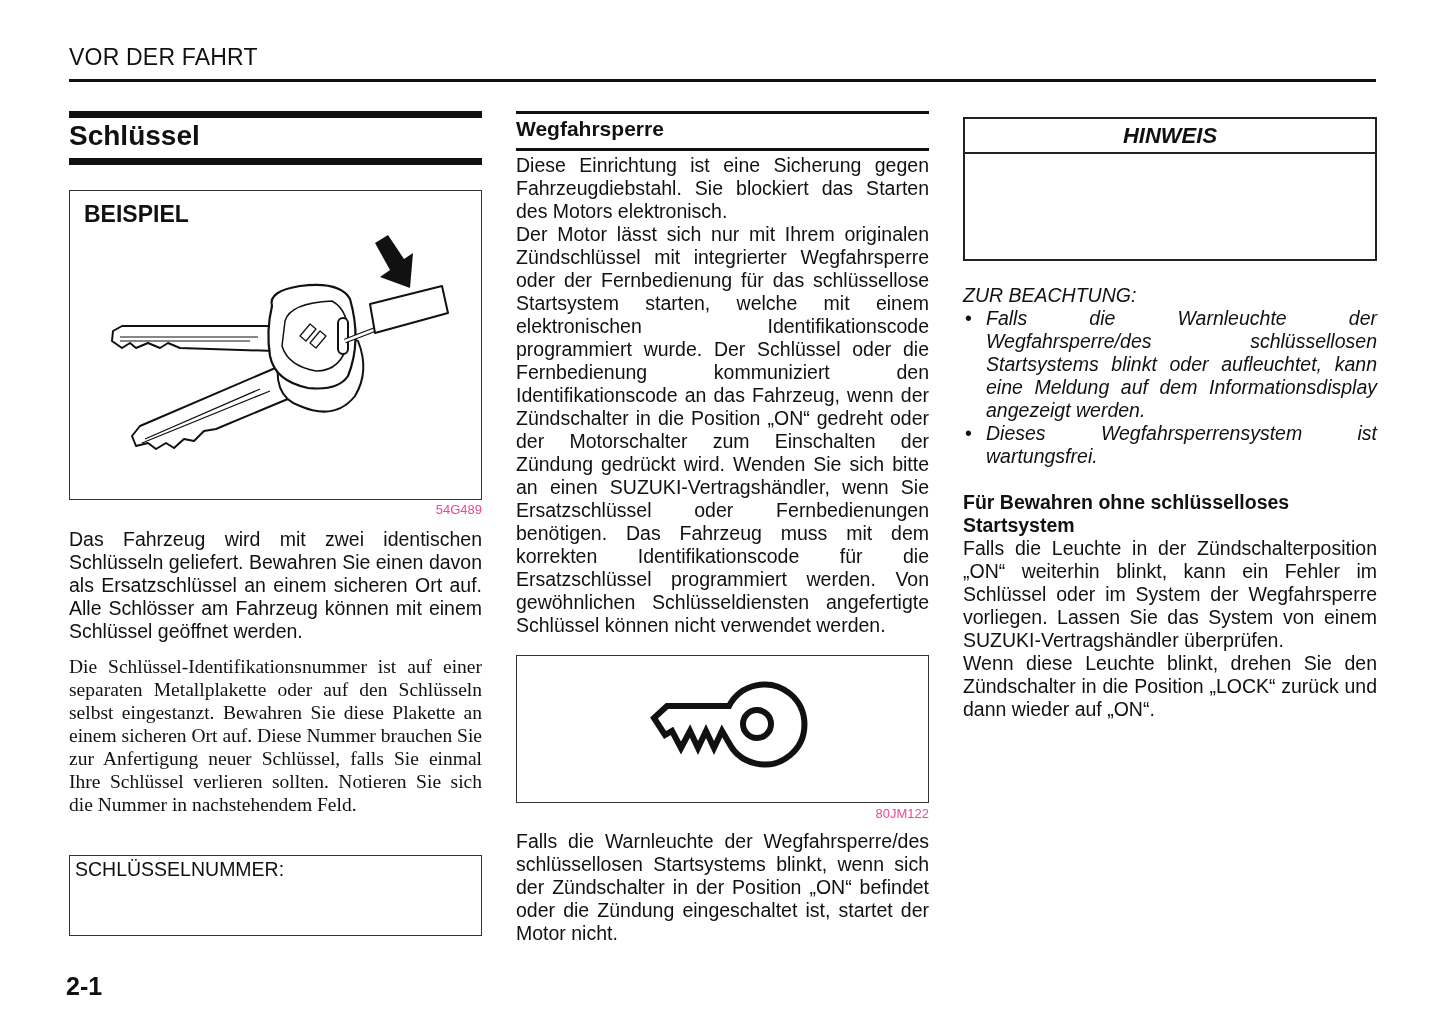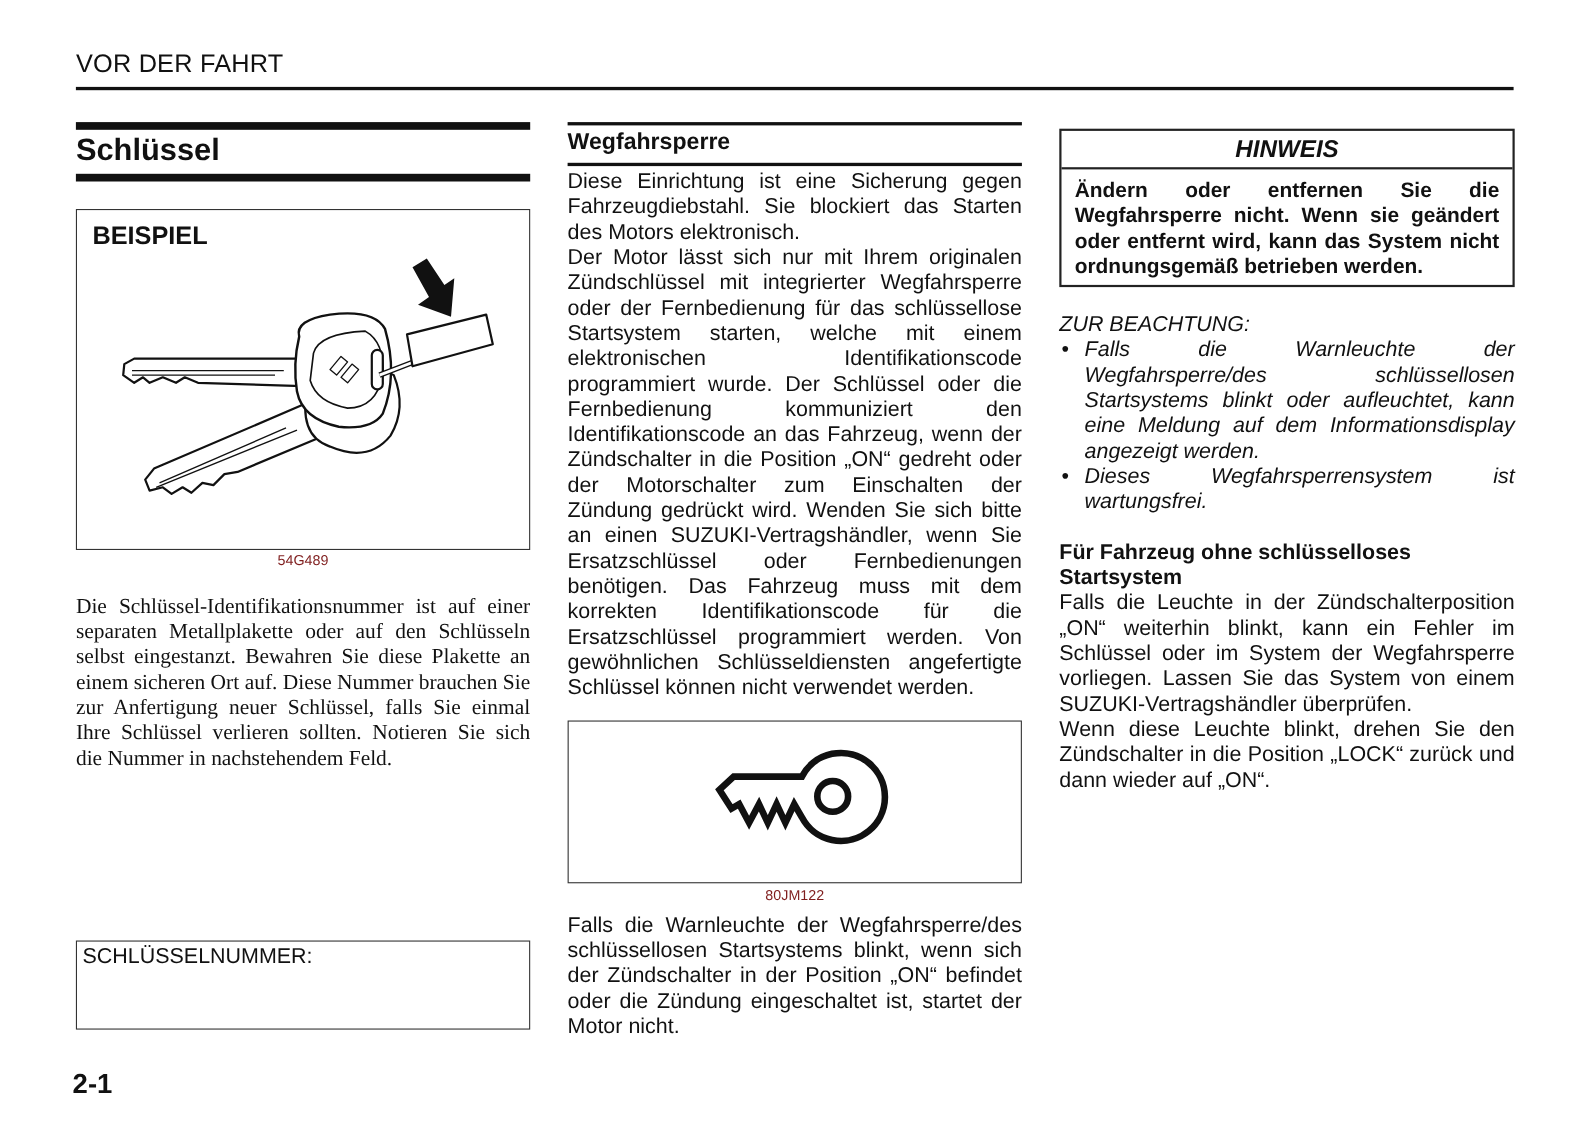--- a/index.html
+++ b/index.html
@@ -12,21 +12,21 @@
   .col { position:absolute; top:0; }
   .col1 { left:69px; width:413px; }
   .col2 { left:516px; width:413px; }
   .col3 { left:963px; width:414px; }
 
   .thick-rule { position:absolute; left:0; width:413px; height:7px; background:#111; }
   .h1 { position:absolute; left:0; font-size:28px; font-weight:bold;text-align:center; }
 
   .figure-box { position:absolute; border:1.5px solid #333; box-sizing:border-box; background:#fff; }
   .fig-label { position:absolute; left:14px; top:10px; font-size:23px; font-weight:bold; }
-  .fig-code { position:absolute; font-size:13px; color:#7f1d1d; text-align:center; }
+  .fig-code { position:absolute; font-size:13px; color:#ec4899; text-align:right; }
 
   .body-text { position:absolute; font-size:19.5px; line-height:23px; text-align:justify; }
   .body-text p { margin:0; }
   .para-gap { margin-top:12px !important;font-family:Liberation Serif, serif; }
 
   .thin-rule { position:absolute; left:0; width:413px; height:2.5px; background:#111; }
   .h2 { position:absolute; left:0; font-size:21px; font-weight:bold; }
 
   .keynum-box { position:absolute; left:0; top:855px; width:413px; height:81px; border:1.5px solid #333; box-sizing:border-box; }
   .keynum-label { position:absolute; left:5px; top:2px; font-size:19.5px; }
@@ -82,20 +82,21 @@
 
         <path d="M230 145 L240 133 L246 138 L236 150 Z M240 152 L250 140 L256 145 L246 157 Z" stroke-width="1.2"></path>
       </g>
 
       <path d="M305 52 L318 44 L334 68 L343 62 L340 97 L310 86 L320 79 Z" fill="#111"></path>
     </svg>
   </div>
   <div class="fig-code" style="left:0; top:502px; width:413px;">54G489</div>
 
   <div class="body-text" style="left:0; top:528px; width:413px;">
+    <p>Das Fahrzeug wird mit zwei identischen Schlüsseln geliefert. Bewahren Sie einen davon als Ersatzschlüssel an einem sicheren Ort auf. Alle Schlösser am Fahrzeug können mit einem Schlüssel geöffnet werden.</p>
     <p class="para-gap">Die Schlüssel-Identifikationsnummer ist auf einer separaten Metallplakette oder auf den Schlüsseln selbst eingestanzt. Bewahren Sie diese Plakette an einem sicheren Ort auf. Diese Nummer brauchen Sie zur Anfertigung neuer Schlüssel, falls Sie einmal Ihre Schlüssel verlieren sollten. Notieren Sie sich die Nummer in nachstehendem Feld.</p>
   </div>
 
   <div class="keynum-box">
     <div class="keynum-label">SCHLÜSSELNUMMER:</div>
   </div>
 </div>
 
 <div class="col col2">
   <div class="thin-rule" style="top:111px;"></div>
@@ -118,35 +119,34 @@
   <div class="fig-code" style="left:0; top:806px; width:413px;">80JM122</div>
 
   <div class="body-text" style="left:0; top:830px; width:413px;">
     <p>Falls die Warnleuchte der Wegfahrsperre/des schlüssellosen Startsystems blinkt, wenn sich der Zündschalter in der Position „ON“ befindet oder die Zündung eingeschaltet ist, startet der Motor nicht.</p>
   </div>
 </div>
 
 <div class="col col3">
   <div class="note-box">
     <div class="note-title">HINWEIS</div>
-    <div class="note-text">Ändern oder entfernen Sie die Wegfahrsperre nicht. Wenn sie geändert oder entfernt wird, kann das System nicht ordnungsgemäß betrieben werden.</div>
   </div>
 
   <div class="italic-block">
     <div>ZUR BEACHTUNG:</div>
     <div class="bullet">
       <span class="dot">•</span>
       <span class="txt">Falls die Warnleuchte der Wegfahrsperre/des schlüssellosen Startsystems blinkt oder aufleuchtet, kann eine Meldung auf dem Informationsdisplay angezeigt werden.</span>
     </div>
     <div class="bullet">
       <span class="dot">•</span>
       <span class="txt">Dieses Wegfahrsperrensystem ist wartungsfrei.</span>
     </div>
   </div>
 
-  <div class="h3">Für Fahrzeug ohne schlüsselloses Startsystem</div>
+  <div class="h3">Für Bewahren ohne schlüsselloses Startsystem</div>
   <div class="body-text" style="left:0; top:537px; width:414px;">
     <p>Falls die Leuchte in der Zündschalterposition „ON“ weiterhin blinkt, kann ein Fehler im Schlüssel oder im System der Wegfahrsperre vorliegen. Lassen Sie das System von einem SUZUKI-Vertragshändler überprüfen.</p>
     <p>Wenn diese Leuchte blinkt, drehen Sie den Zündschalter in die Position „LOCK“ zurück und dann wieder auf „ON“.</p>
   </div>
 </div>
 
 <div class="abs page-num">2-1</div>
 
 </body></html>

